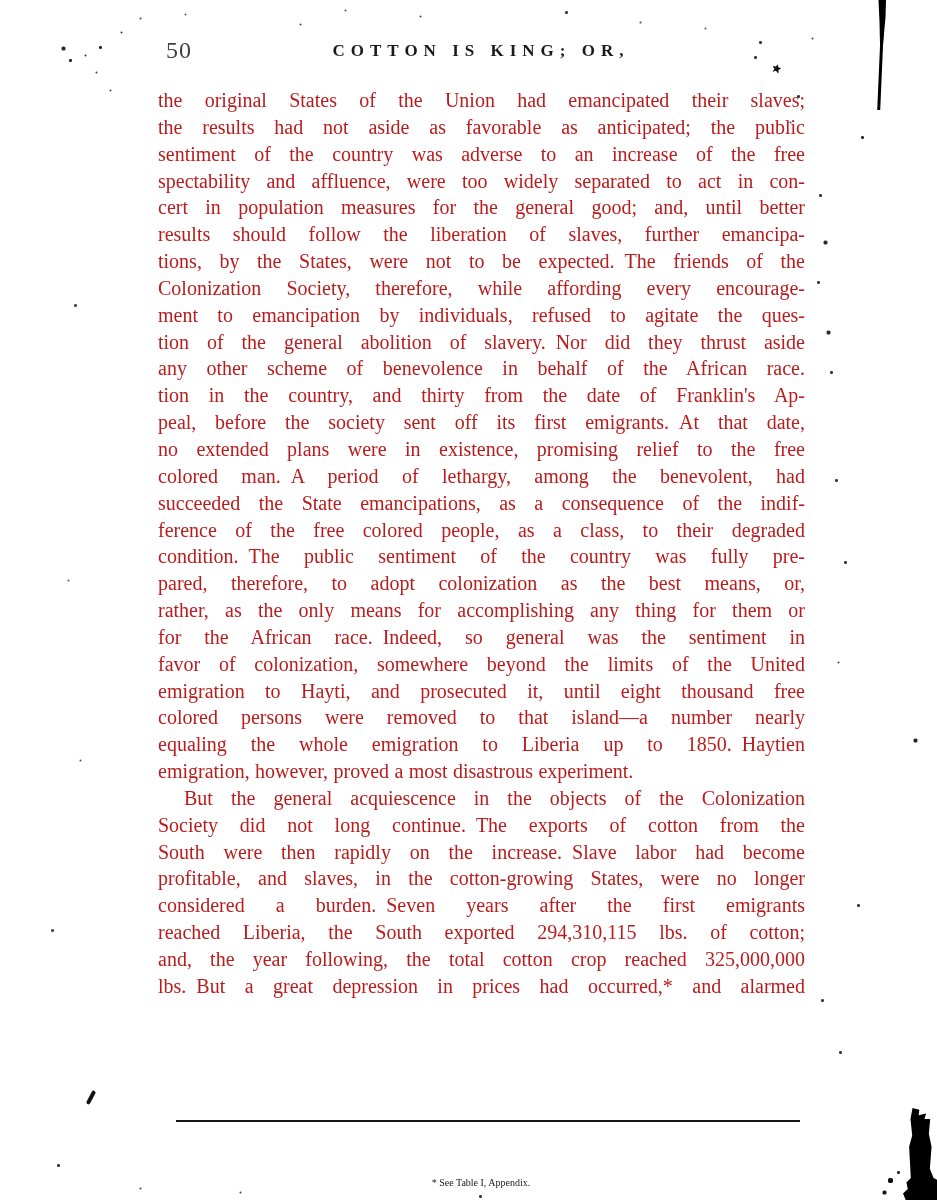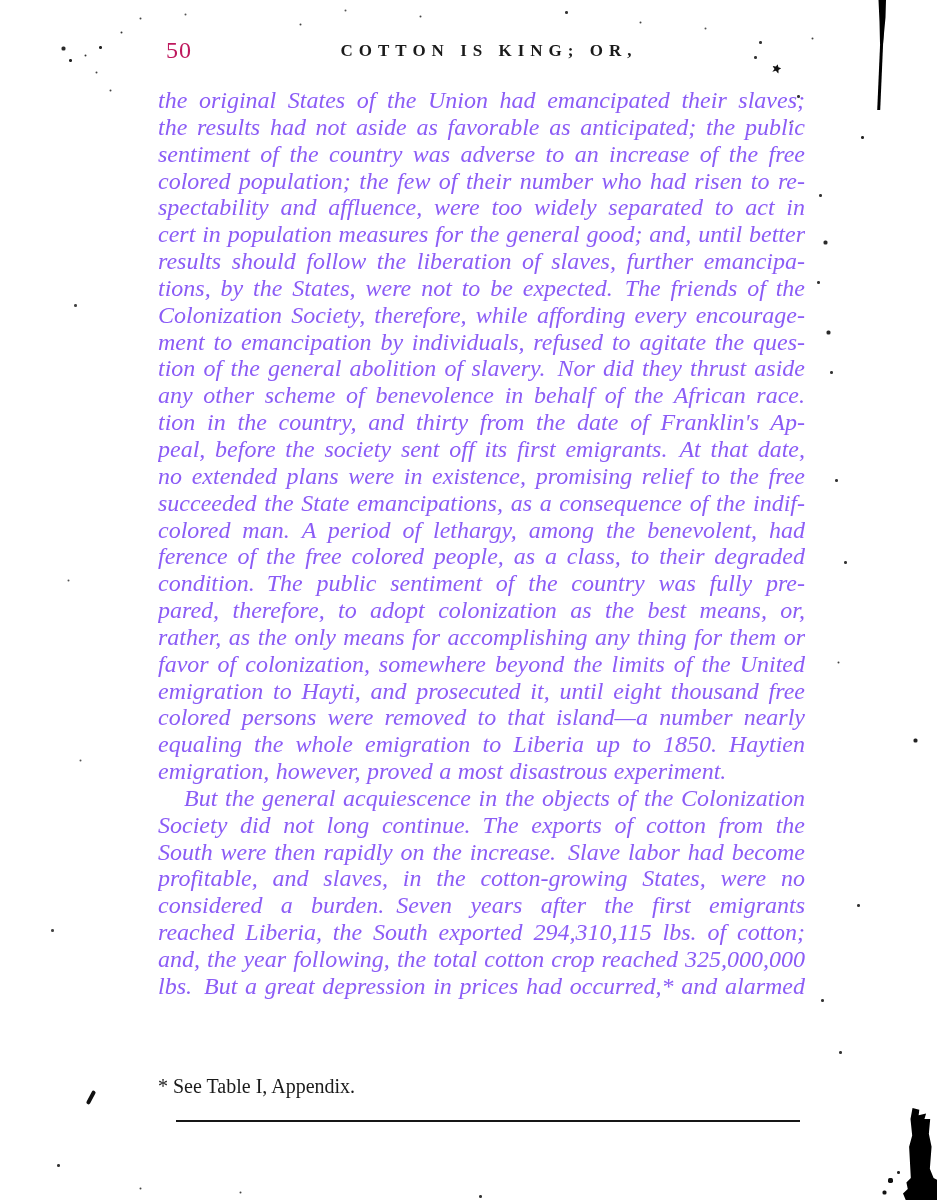--- a/index.html
+++ b/index.html
@@ -9,50 +9,49 @@
     width:937px; height:1200px;
     background:#ffffff;
     overflow:hidden;
     font-family:"Liberation Serif","DejaVu Serif",serif;
     color:#1a1a1a;
   }
   .page { position:absolute; inset:0; }
 
   .page-number {
     position:absolute; left:166px; top:37px;
-    font-size:24px; letter-spacing:1px; color:#be185d;
+    font-size:24px; letter-spacing:1px; color:#404040;
   }
   .running-header {
-    position:absolute; left:166px; top:41px; width:646px;
+    position:absolute; left:158px; top:41px; width:646px;
     text-align:center;
     font-size:17px; font-weight:bold; letter-spacing:6px;
     color:#1a1a1a; white-space:nowrap;
   }
 
   .body-text {
     position:absolute; left:158px; top:87px; width:647px;
-    font-size:24px; line-height:26.85px;
-    color:#8b5cf6;
-    font-style:italic;
+    font-size:20px; line-height:26.85px;
+    color:#b91c1c;
   }
   .body-text .line {
     height:26.85px; overflow:hidden;
     text-align:justify; text-align-last:justify;
     word-spacing:0.02em;
   }
   .body-text .line.indent { text-indent:26px; }
   .body-text .line.para-end { text-align-last:left; }
 
   .footnote-rule {
     position:absolute; left:176px; top:1120px;
     width:624px; height:2px; background:#161616;
   }
   .footnote {
-    position:absolute; left:158px; top:1075px; width:646px;
-    font-size:20px; color:#1a1a1a;
+    position:absolute; left:158px; top:1177px; width:646px;
+    text-align:center; font-size:10px; color:#1a1a1a;
   }
 
   
   .vline-top {
     position:absolute; left:876px; top:0; width:10px; height:44px;
     background:#000;
     clip-path:polygon(25% 0, 100% 0, 95% 40%, 70% 100%, 40% 100%, 35% 50%);
   }
   .vline {
     position:absolute; left:879px; top:28px; width:3px; height:82px;
@@ -102,38 +101,38 @@
 <div class="page">
 
   <div class="page-number">50</div>
 
   <div class="running-header">COTTON IS KING; OR,</div>
 
   <div class="body-text">
       <div class="line">the original States of the Union had emancipated their slaves;</div>
       <div class="line">the results had not aside as favorable as anticipated; the public</div>
       <div class="line">sentiment of the country was adverse to an increase of the free</div>
-      <div class="line">colored population; the few of their number who had risen to re-</div>
       <div class="line">spectability and affluence, were too widely separated to act in con-</div>
       <div class="line">cert in population measures for the general good; and, until better</div>
       <div class="line">results should follow the liberation of slaves, further emancipa-</div>
       <div class="line">tions, by the States, were not to be expected. The friends of the</div>
       <div class="line">Colonization Society, therefore, while affording every encourage-</div>
       <div class="line">ment to emancipation by individuals, refused to agitate the ques-</div>
       <div class="line">tion of the general abolition of slavery. Nor did they thrust aside</div>
       <div class="line">any other scheme of benevolence in behalf of the African race.</div>
       <div class="line">tion in the country, and thirty from the date of Franklin's Ap-</div>
       <div class="line">peal, before the society sent off its first emigrants. At that date,</div>
       <div class="line">no extended plans were in existence, promising relief to the free</div>
+      <div class="line">colored man. A period of lethargy, among the benevolent, had</div>
       <div class="line">succeeded the State emancipations, as a consequence of the indif-</div>
-      <div class="line">colored man. A period of lethargy, among the benevolent, had</div>
       <div class="line">ference of the free colored people, as a class, to their degraded</div>
       <div class="line">condition. The public sentiment of the country was fully pre-</div>
       <div class="line">pared, therefore, to adopt colonization as the best means, or,</div>
       <div class="line">rather, as the only means for accomplishing any thing for them or</div>
+      <div class="line">for the African race. Indeed, so general was the sentiment in</div>
       <div class="line">favor of colonization, somewhere beyond the limits of the United</div>
       <div class="line">emigration to Hayti, and prosecuted it, until eight thousand free</div>
       <div class="line">colored persons were removed to that island—a number nearly</div>
       <div class="line">equaling the whole emigration to Liberia up to 1850. Haytien</div>
       <div class="line para-end">emigration, however, proved a most disastrous experiment.</div>
       <div class="line indent">But the general acquiescence in the objects of the Colonization</div>
       <div class="line">Society did not long continue. The exports of cotton from the</div>
       <div class="line">South were then rapidly on the increase. Slave labor had become</div>
       <div class="line">profitable, and slaves, in the cotton-growing States, were no longer</div>
       <div class="line">considered a burden. Seven years after the first emigrants</div>

